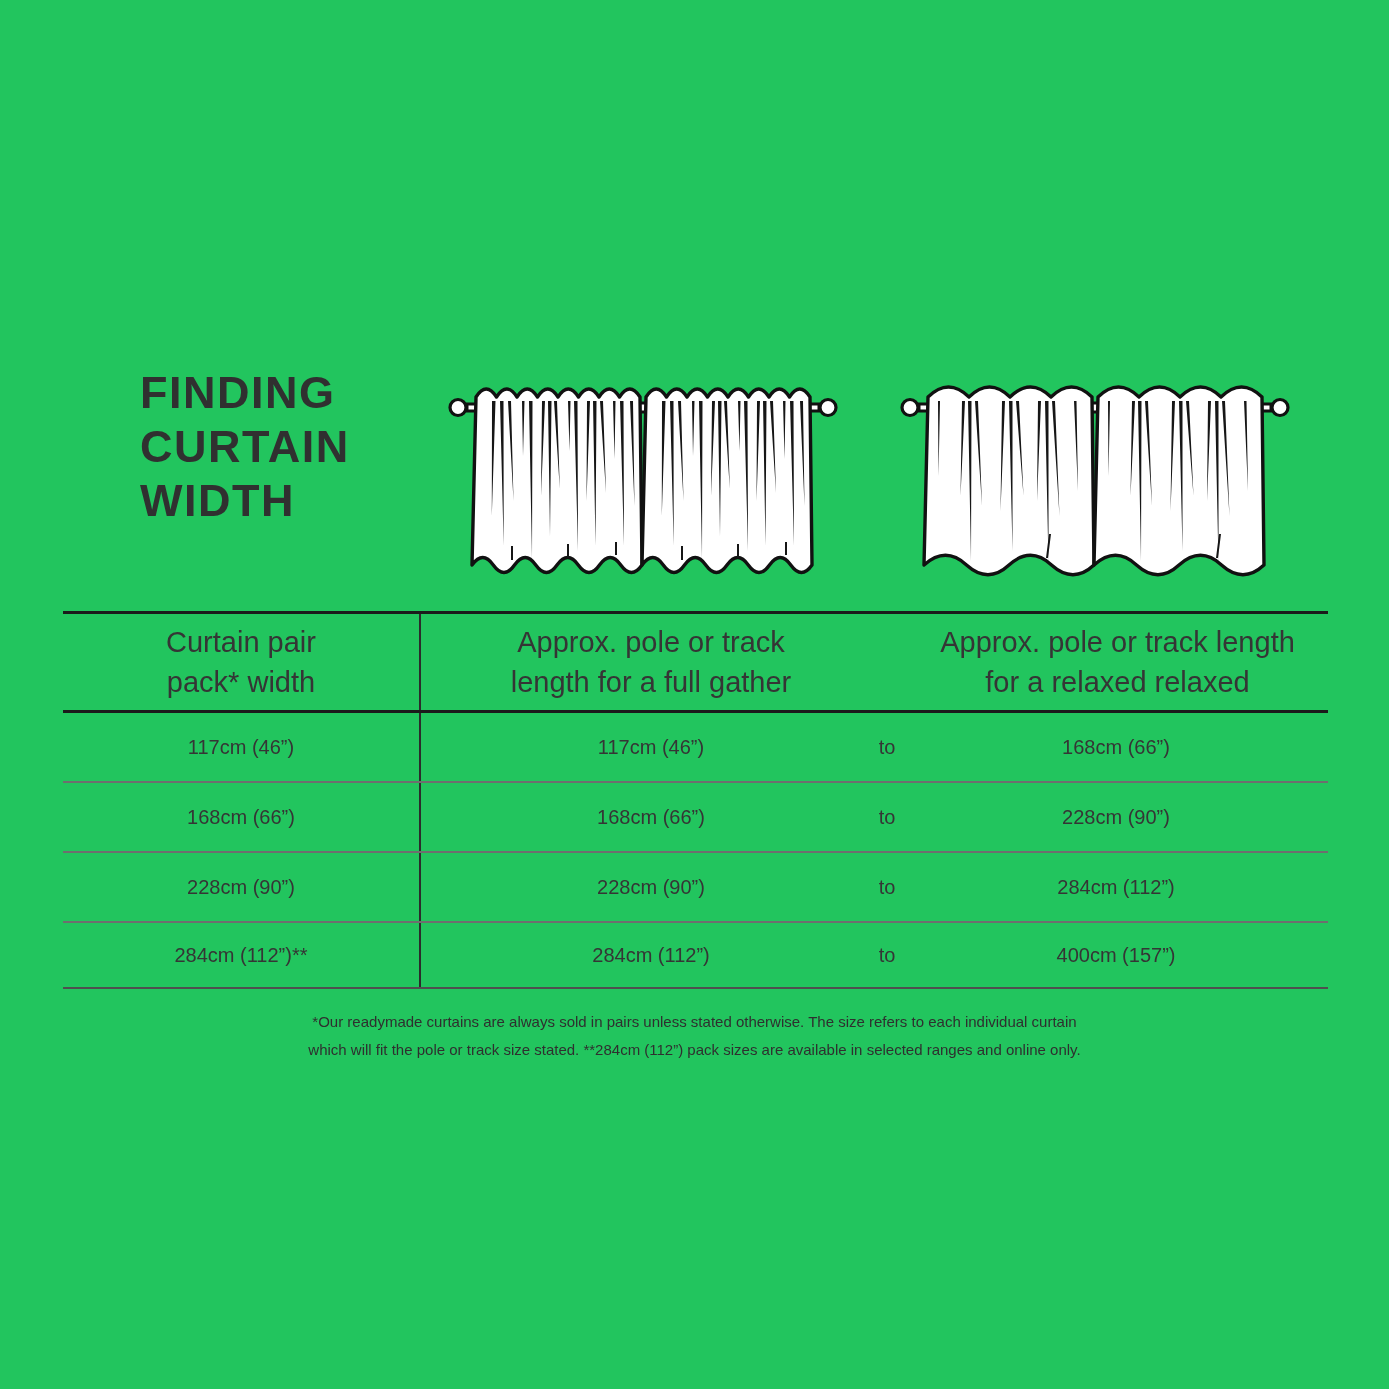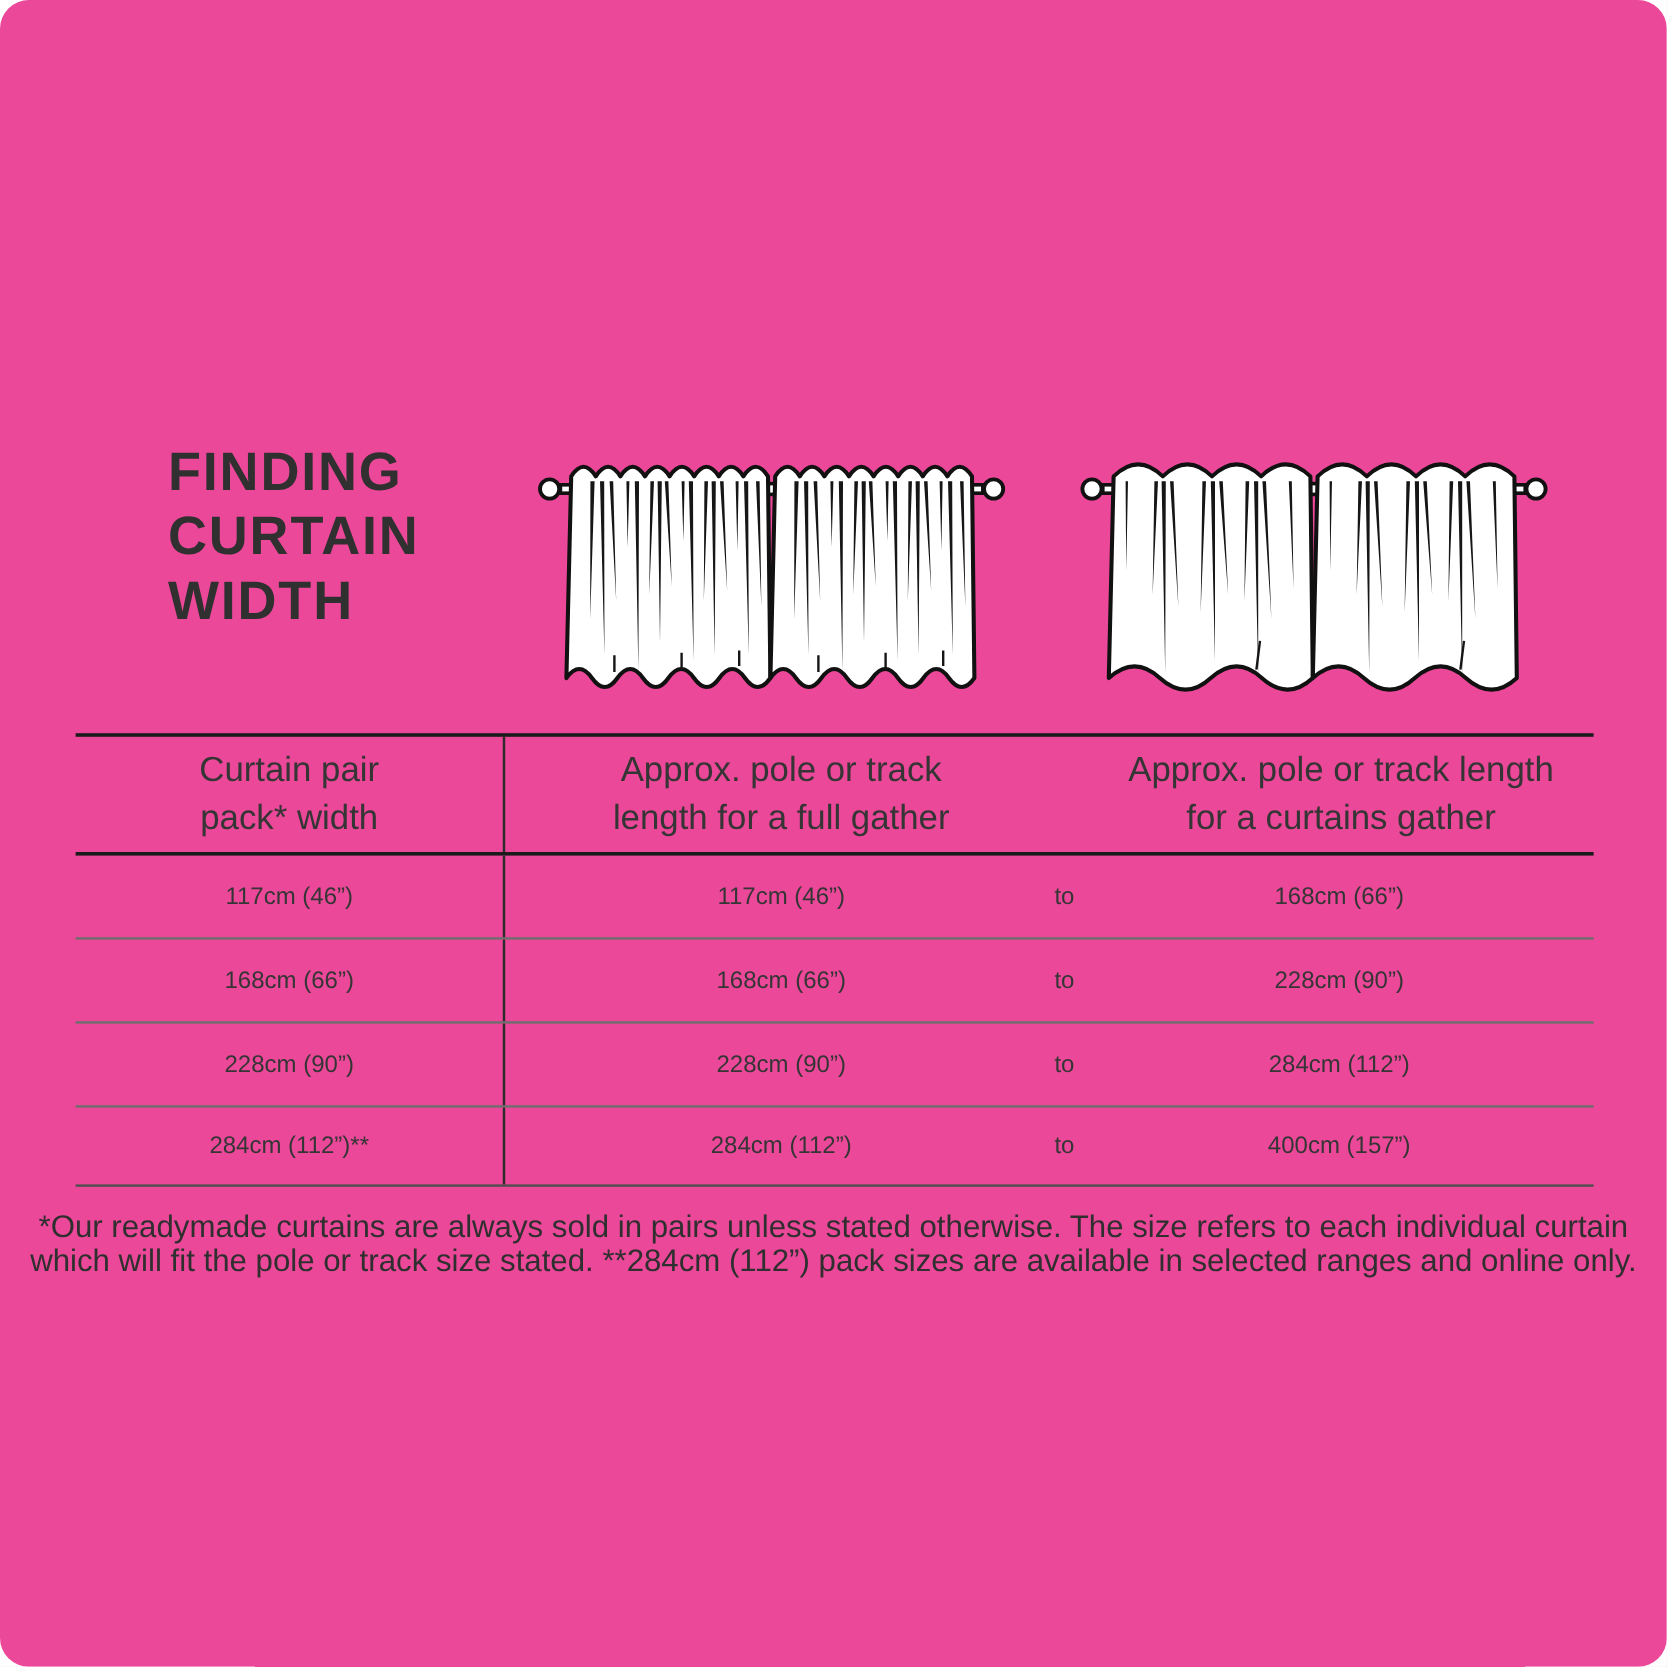--- a/index.html
+++ b/index.html
@@ -1,17 +1,17 @@
 <!DOCTYPE html>
 <html><head>
 <meta charset="utf-8">
 <style>
   html,body{margin:0;padding:0;background:#ffffff;}
   body{font-family:"Liberation Sans", sans-serif;color:#303030;}
-  .stage{position:relative;width:1389px;height:1389px;background:#ec4899;overflow:hidden;border-radius:24px;}
+  .stage{position:relative;width:1389px;height:1389px;background:#22c55e;overflow:hidden;}
 
   
   .title{position:absolute;left:140px;top:366px;margin:0;
          font-size:45px;font-weight:700;letter-spacing:1.5px;
          line-height:54px;color:#303030;}
   .title span{display:block;}
 
   
   .curt{position:absolute;top:376px;width:390px;height:212px;}
   .curt1{left:448px;}
@@ -31,21 +31,21 @@
   .cell{font-size:20px;}
   .c1{width:358px;border-right:2px solid #2b2b2b;}
   .c2{width:440px;padding-left:20px;}
   .cto{width:80px;margin-left:-14px;}
   .c4{width:350px;margin-left:14px;}
   .c3h{flex:1;padding-left:46px;}
   .spacer{flex:1;}
 
   
   .footnote{position:absolute;left:0;top:1008px;width:1389px;text-align:center;
-            font-size:26px;line-height:28px;color:#2f2f2f;}
+            font-size:15px;line-height:28px;color:#2f2f2f;}
   .footnote span{display:block;}
 </style>
 </head>
 <body>
 
 <div class="stage">
 
   <h1 class="title">
     <span>FINDING</span>
     <span>CURTAIN</span>
@@ -87,21 +87,21 @@
       <div class="c1 hcell">
         <span>Curtain pair</span>
         <span>pack* width</span>
       </div>
       <div class="c2 hcell">
         <span>Approx. pole or track</span>
         <span>length for a full gather</span>
       </div>
       <div class="c3h hcell">
         <span>Approx. pole or track length</span>
-        <span>for a curtains gather</span>
+        <span>for a relaxed relaxed</span>
       </div>
     </div>
 
     <div class="trow">
       <div class="c1 cell">117cm (46”)</div>
       <div class="c2 cell">117cm (46”)</div>
       <div class="cto cell">to</div>
       <div class="c4 cell">168cm (66”)</div>
       <div class="spacer"></div>
     </div>

